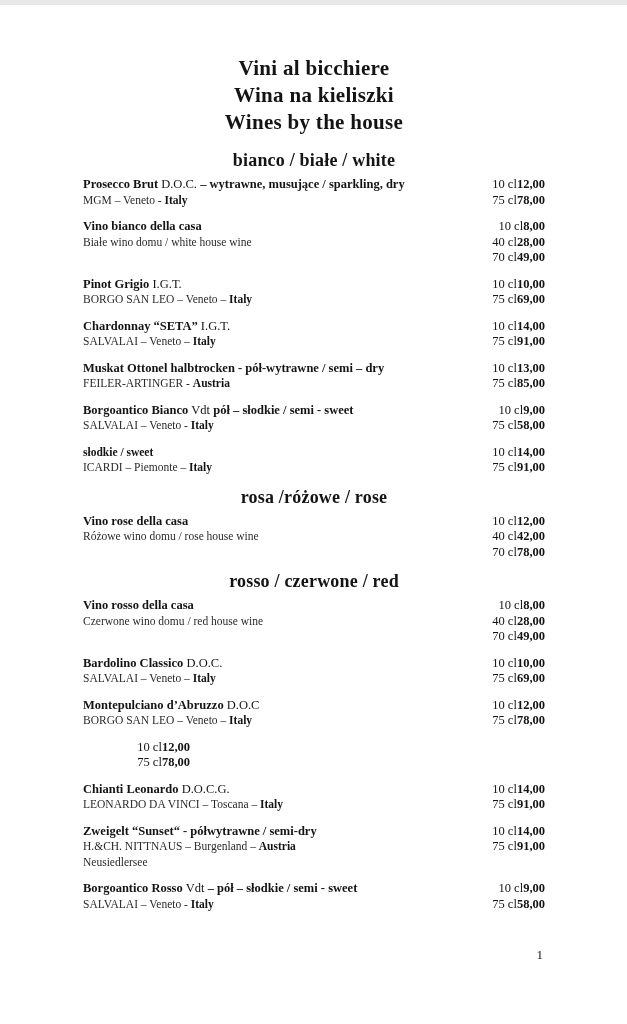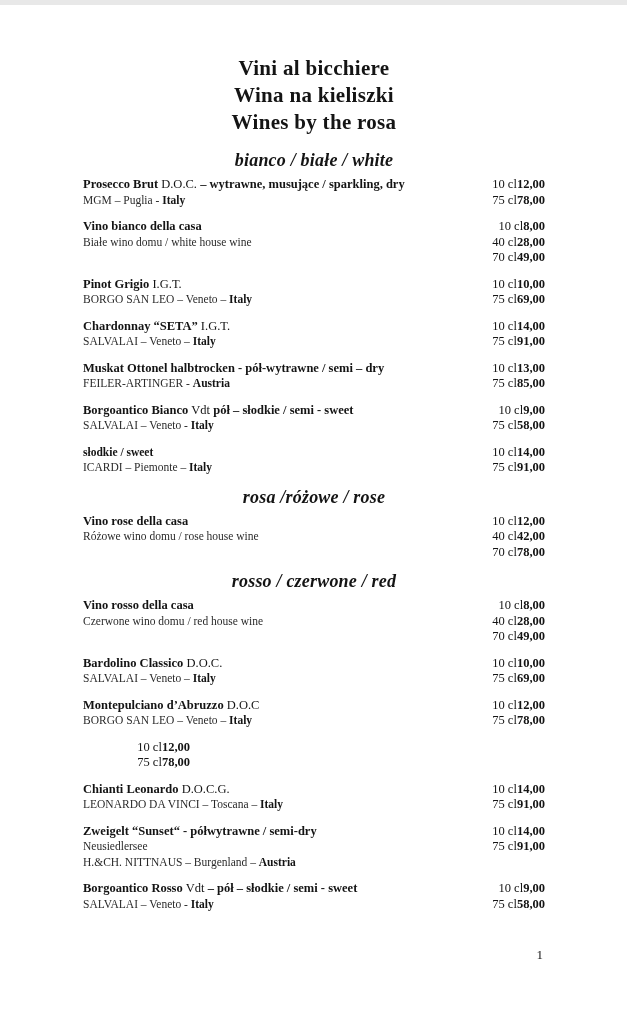--- a/index.html
+++ b/index.html
@@ -13,21 +13,21 @@
     overflow:hidden;
     box-sizing:border-box;
   }
   .content{padding:50px 82px 0 83px;}
   .title-block{text-align:center;margin-bottom:14px;}
   .title-line{
     font-size:21px;font-weight:bold;line-height:27px;letter-spacing:0.3px;
   }
   .section-heading{
     font-size:18px;font-weight:bold;text-align:center;
-    line-height:21px;margin:10px 0 6px 0;letter-spacing:0.2px;font-style:italic;
+    line-height:21px;margin:10px 0 6px 0;letter-spacing:0.2px;
   }
   .menu-section{margin-bottom:2px;}
   .wine{display:flex;align-items:flex-start;margin-bottom:11px;gap:30px;}
   .wine-info{flex:1 1 auto;min-width:0;padding-right:6px;}
   .wine-title{
     font-size:12.5px;line-height:15.5px;white-space:nowrap;
   }
   .wine-title .b{font-weight:bold;}
   .wine-sub{
     font-size:11.5px;line-height:15.5px;white-space:nowrap;color:#2a2a2a;
@@ -46,29 +46,29 @@
   }
 </style>
 </head>
 <body>
 
 <div class="page">
   <div class="content">
     <header class="title-block">
       <div class="title-line">Vini al bicchiere</div>
       <div class="title-line">Wina na kieliszki</div>
-      <div class="title-line">Wines by the rosa</div>
+      <div class="title-line">Wines by the house</div>
     </header>
     <main id="sections">
         <section class="menu-section">
           <div class="section-heading">bianco / białe / white</div>
           <div class="wine">
             <div class="wine-info">
               <div class="wine-title"><span class="b">Prosecco Brut</span><span> D.O.C. </span><span class="b">– wytrawne, musujące / sparkling, dry</span></div>
-              <div class="wine-sub"><span>MGM – Puglia - </span><span class="b">Italy</span></div>
+              <div class="wine-sub"><span>MGM – Veneto - </span><span class="b">Italy</span></div>
             </div>
             <div class="servings">
               <div class="serv-row">
                 <span class="size">10 cl</span>
                 <span class="price">12,00</span>
               </div>
               <div class="serv-row">
                 <span class="size">75 cl</span>
                 <span class="price">78,00</span>
               </div>
@@ -276,22 +276,22 @@
               </div>
               <div class="serv-row">
                 <span class="size">75 cl</span>
                 <span class="price">91,00</span>
               </div>
             </div>
           </div>
           <div class="wine">
             <div class="wine-info">
               <div class="wine-title"><span class="b">Zweigelt “Sunset“  - półwytrawne / semi-dry</span></div>
+              <div class="wine-sub"><span>H.&amp;CH. NITTNAUS – Burgenland – </span><span class="b">Austria</span></div>
               <div class="wine-sub"><span>Neusiedlersee</span></div>
-              <div class="wine-sub"><span>H.&amp;CH. NITTNAUS – Burgenland – </span><span class="b">Austria</span></div>
             </div>
             <div class="servings">
               <div class="serv-row">
                 <span class="size">10 cl</span>
                 <span class="price">14,00</span>
               </div>
               <div class="serv-row">
                 <span class="size">75 cl</span>
                 <span class="price">91,00</span>
               </div>

